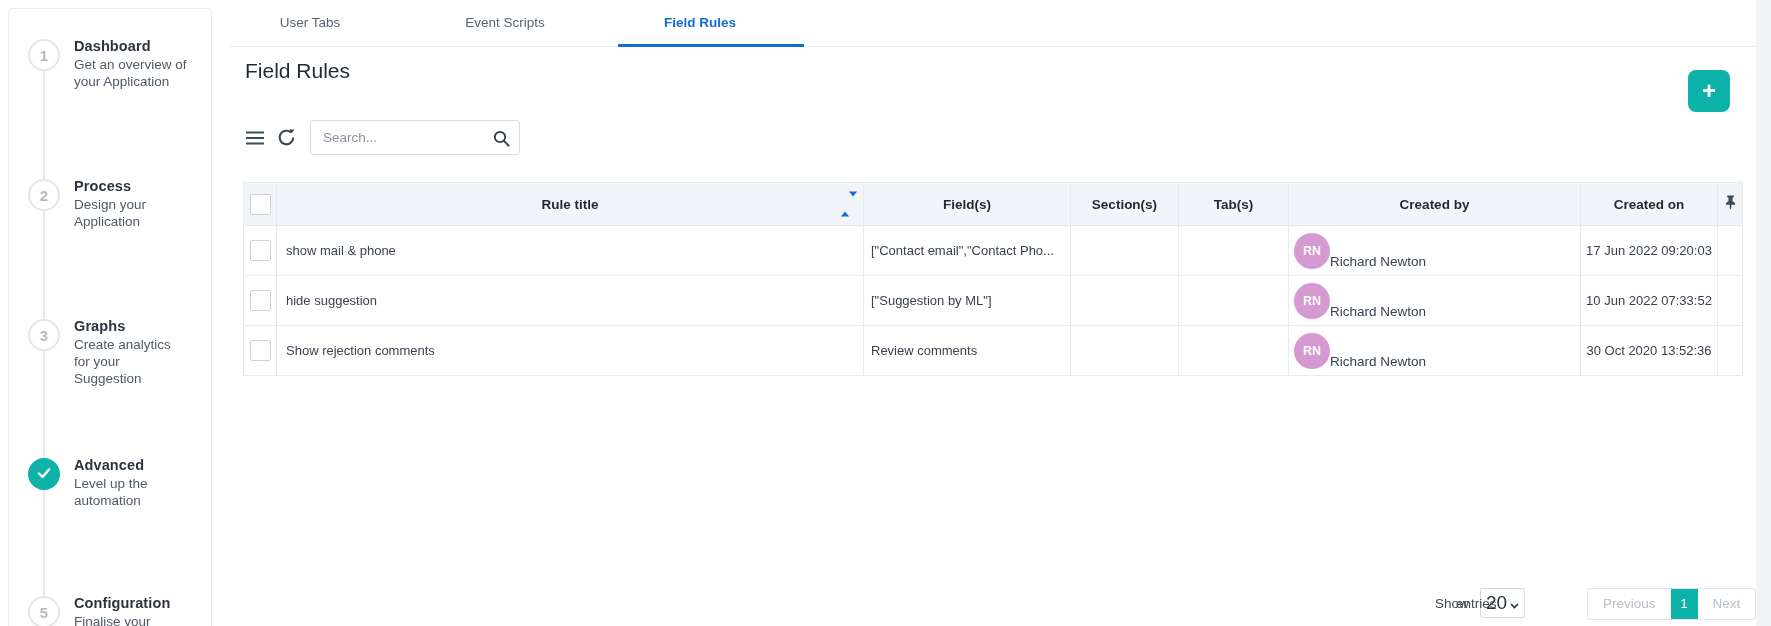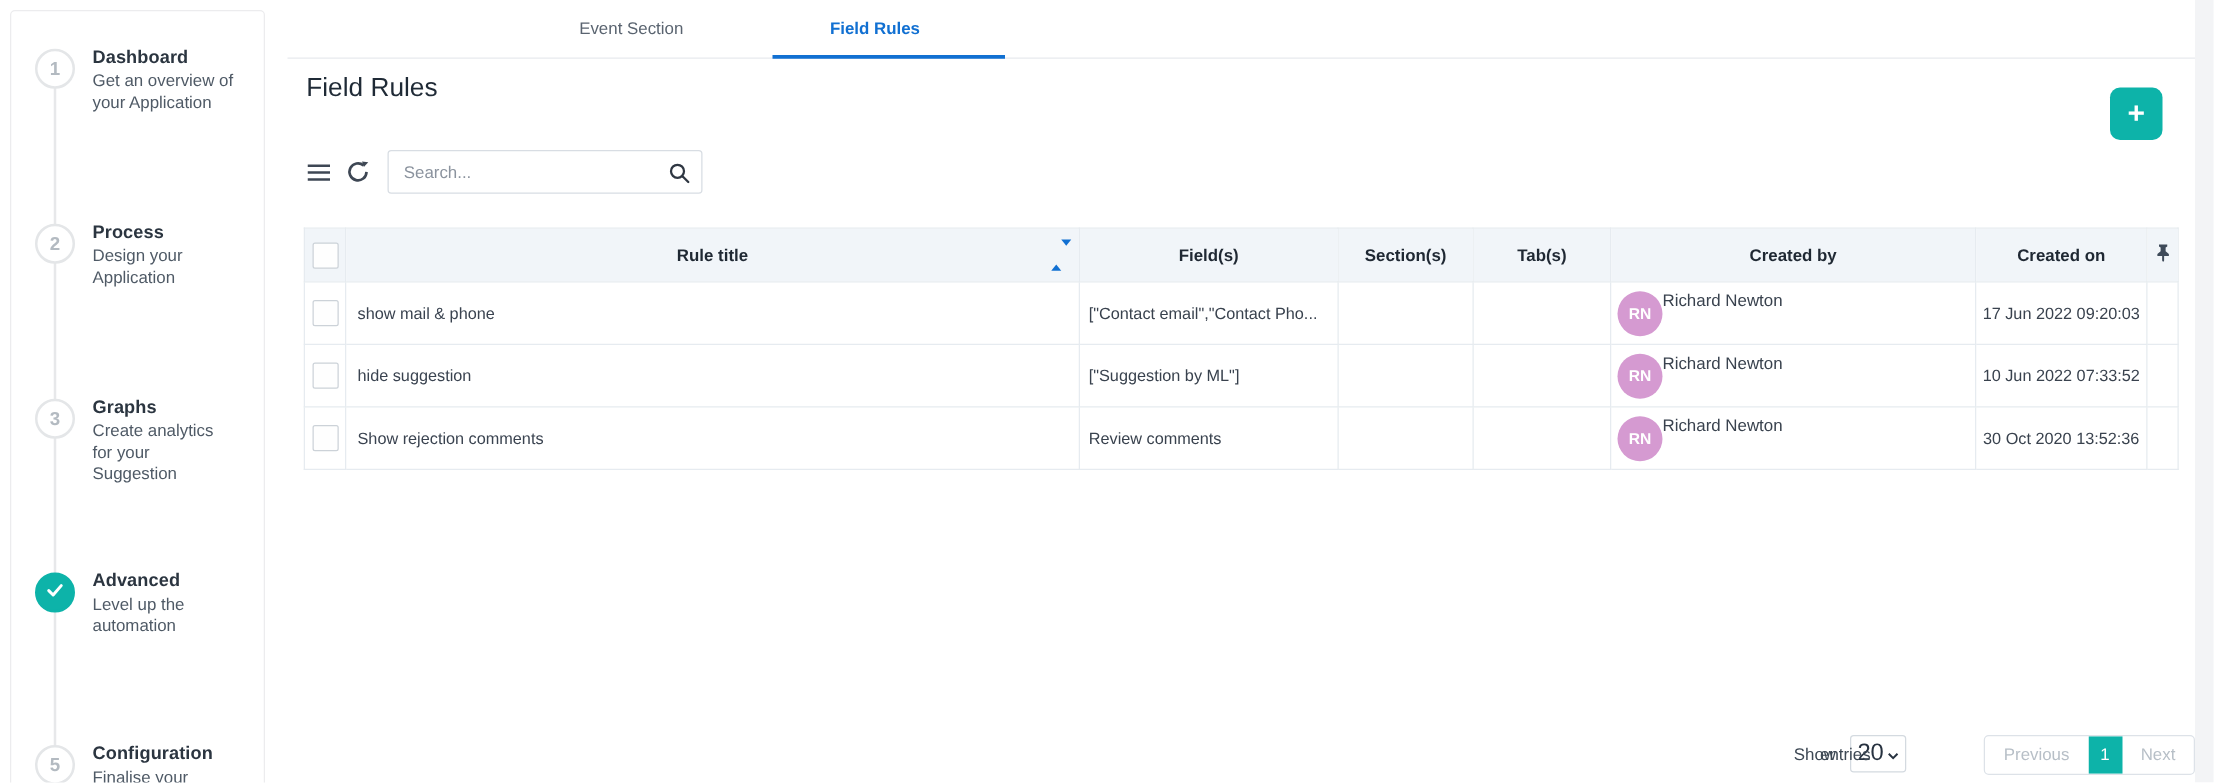--- a/index.html
+++ b/index.html
@@ -39,21 +39,21 @@
   .add-btn {
     position:absolute; left:1688px; top:70px; width:42px; height:42px; background:#0db3a9;
     border-radius:8px; color:#fff; display:flex; align-items:center; justify-content:center;
     font-size:24px; font-weight:700; cursor:pointer; line-height:1;
   }
 
   
   .menu-btn { position:absolute; left:246px; top:131px; cursor:pointer; }
   .refresh-btn { position:absolute; left:276px; top:127px; cursor:pointer; }
   .search-wrap {
-    position:absolute; left:310px; top:120px; width:252px; height:35px;
+    position:absolute; left:310px; top:120px; width:210px; height:35px;
     border:1px solid #d8dde3; border-radius:3px; background:#fff;
   }
   .search-wrap input {
     border:0; outline:0; width:172px; height:33px; margin-left:12px;
     font-size:13.5px; color:#333; font-family:"Liberation Sans", sans-serif; background:transparent;
   }
   .search-wrap input::placeholder { color:#8b939e; }
   .search-btn { position:absolute; right:9px; top:9px; cursor:pointer; }
 
   
@@ -70,21 +70,21 @@
   td.cell-title { padding-left:9px; }
   td.cell-fields { padding-left:7px; color:#39424e; }
   td.cell-date { text-align:center; padding:0 2px; color:#39424e; }
   .checkbox {
     width:21px; height:21px; border:1px solid #ccd2d8; border-radius:2px;
     background:#fefefe; margin:0 auto; cursor:pointer;
   }
   .sort-icon { position:absolute; right:6px; top:50%; transform:translateY(-50%); cursor:pointer; }
   .sort-icon .up   { width:0;height:0;border-left:4.5px solid transparent;border-right:4.5px solid transparent;border-bottom:5.5px solid #1170d2; margin-bottom:2px; }
   .sort-icon .down { width:0;height:0;border-left:4.5px solid transparent;border-right:4.5px solid transparent;border-top:5.5px solid #1170d2; }
-  .created-by { display:flex; align-items:flex-start; padding-left:5px; }
+  .created-by { display:flex; align-items:flex-end; padding-left:5px; }
   .avatar {
     flex:0 0 36px; width:36px; height:36px; border-radius:50%; background:#d59ad1;
     color:#fff; font-size:12.5px; font-weight:700; display:flex; align-items:center; justify-content:center;
   }
   .creator-name { font-size:13.5px; color:#39424e; }
 
   
   .show-label, .entries-label { position:absolute; top:596px; font-size:13.5px; color:#3d4854; }
   .show-label { left:1435px; }
   .entries-label { left:1456px; }
@@ -158,21 +158,22 @@
         <span>5</span>
       </div>
     <div class="step-text">
       <div class="step-title">Configuration</div>
       <div class="step-desc">Finalise your</div>
     </div>
   </div>
 </div>
 
 <div class="tabbar">
-  <div class="tab" style="left:215px;width:120px">Event Section</div>
+  <div class="tab" style="left:20px;width:120px">User Tabs</div>
+  <div class="tab" style="left:215px;width:120px">Event Scripts</div>
   <div class="tab active" style="left:380px;width:180px">Field Rules</div>
   <div class="tab-underline"></div>
 </div>
 
 <div class="page-title">Field Rules</div>
 <div class="add-btn">
   <span>+</span>
 </div>
 
 <div class="menu-btn">

